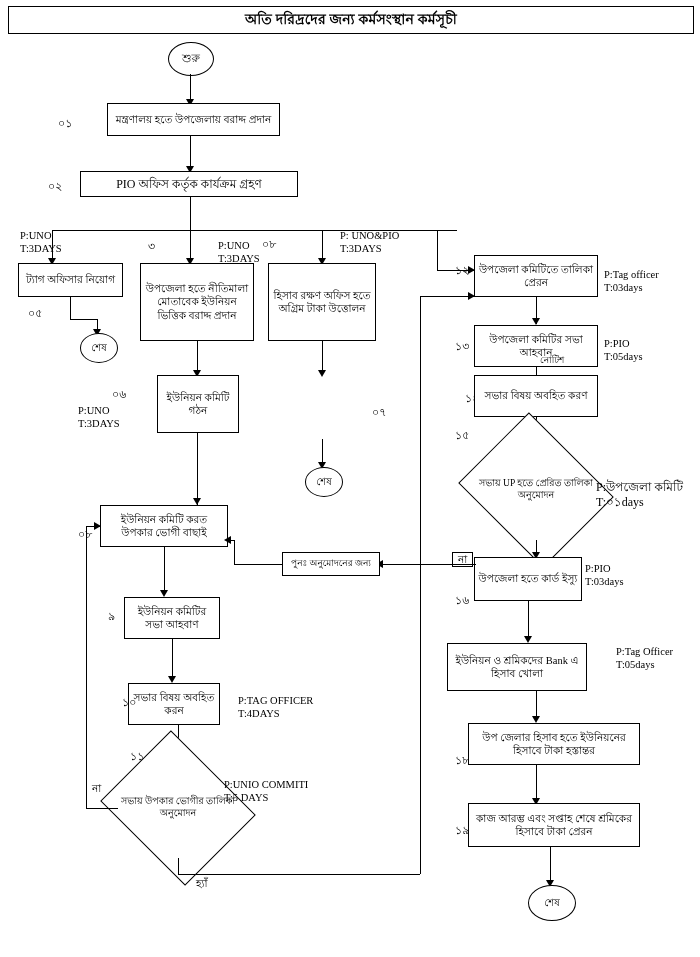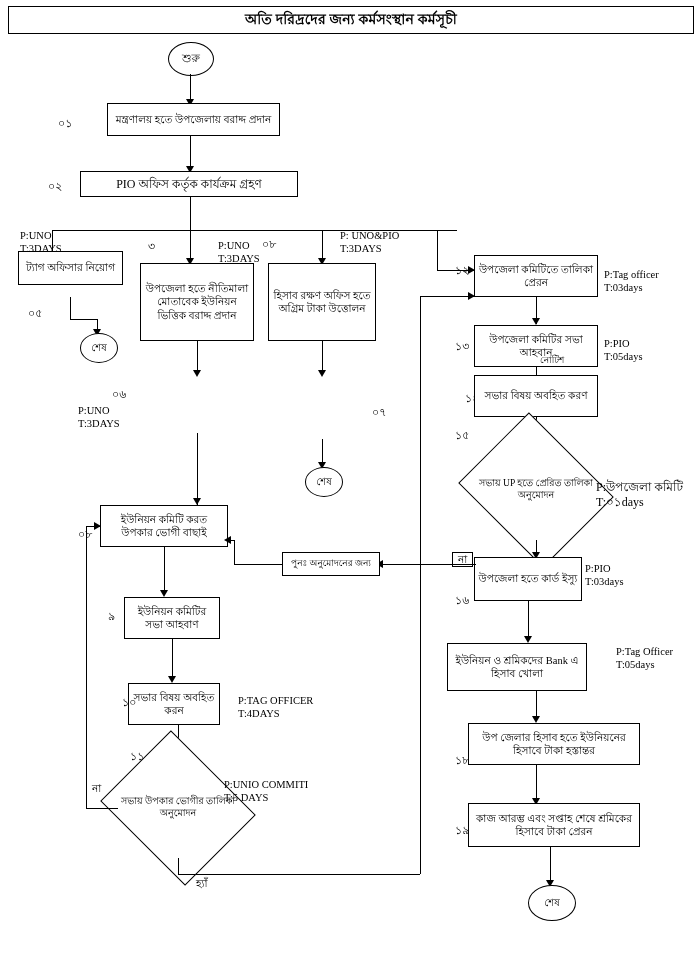--- a/index.html
+++ b/index.html
@@ -93,21 +93,21 @@
   <div class="lbl" style="left:20px;top:229px;">P:UNO
 T:3DAYS</div>
   <div class="lbl" style="left:218px;top:239px;">P:UNO
 T:3DAYS</div>
   <div class="lbl" style="left:340px;top:229px;">P: UNO&amp;PIO
 T:3DAYS</div>
 
   <div class="num" style="left:148px;top:238px;">৩</div>
   <div class="num" style="left:262px;top:236px;">০৮</div>
 
-  <div class="node" style="left:18px;top:251px;width:105px;height:34px;">
+  <div class="node" style="left:18px;top:263px;width:105px;height:34px;">
     <span>ট্যাগ অফিসার নিয়োগ</span>
   </div>
   <div class="num" style="left:28px;top:305px;">০৫</div>
 
   <div class="ln lnv" style="left:70px;top:297px;height:22px;"></div>
   <div class="ln lnh" style="left:70px;top:319px;width:27px;"></div>
   <div class="ln lnv" style="left:97px;top:319px;height:14px;"></div>
   <div class="arrow ar-down" style="left:93px;top:329px;"></div>
   <div class="oval" style="left:80px;top:333px;width:36px;height:28px;font-size:10px;">
     <span>শেষ</span>
@@ -116,20 +116,23 @@
   <div class="node" style="left:268px;top:263px;width:108px;height:78px;">
     <span>হিসাব রক্ষণ অফিস হতে অগ্রিম টাকা উত্তোলন</span>
   </div>
 
   <div class="node" style="left:140px;top:263px;width:114px;height:78px;">
     <span>উপজেলা হতে নীতিমালা মোতাবেক ইউনিয়ন ভিত্তিক বরাদ্দ প্রদান</span>
   </div>
 
   <div class="ln lnv" style="left:197px;top:341px;height:34px;"></div>
   <div class="arrow ar-down" style="left:193px;top:370px;"></div>
+  <div class="node" style="left:157px;top:375px;width:82px;height:58px;">
+    <span>ইউনিয়ন কমিটি গঠন</span>
+  </div>
   <div class="num" style="left:112px;top:386px;">০৬</div>
   <div class="lbl" style="left:78px;top:404px;">P:UNO
 T:3DAYS</div>
 
   <div class="ln lnv" style="left:322px;top:341px;height:34px;"></div>
   <div class="arrow ar-down" style="left:318px;top:370px;"></div>
   <div class="num" style="left:372px;top:404px;">০৭</div>
 
   <div class="ln lnv" style="left:322px;top:439px;height:28px;"></div>
   <div class="arrow ar-down" style="left:318px;top:462px;"></div>

